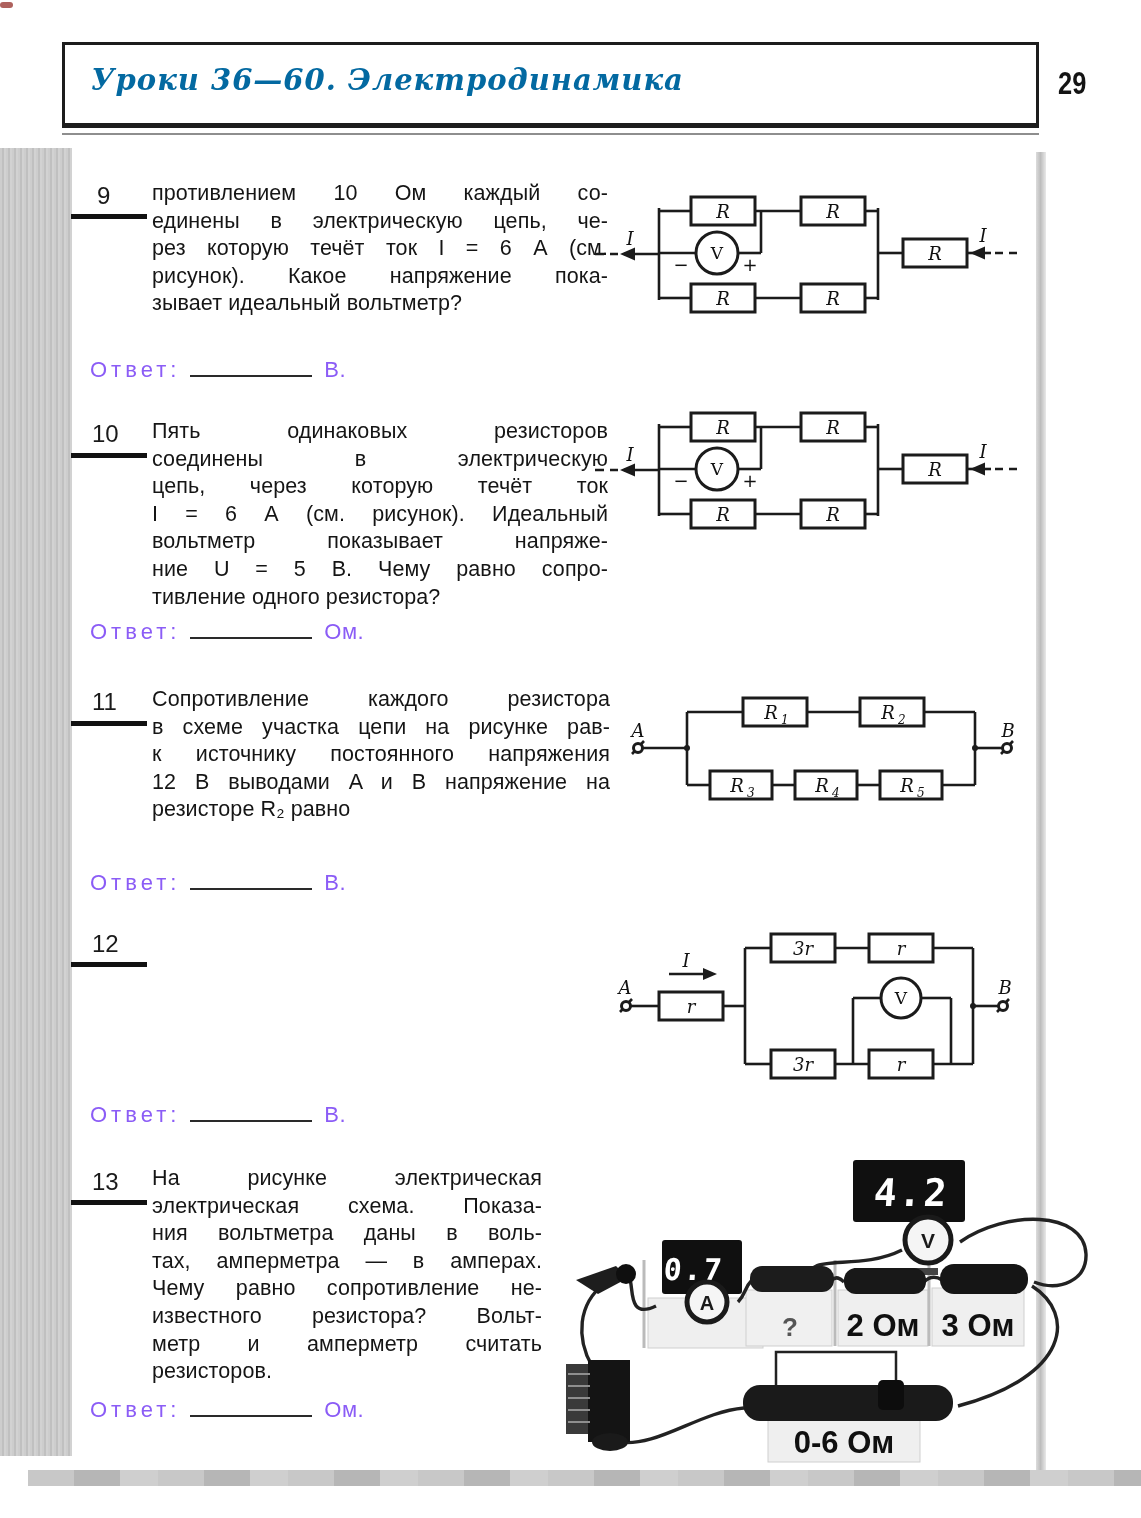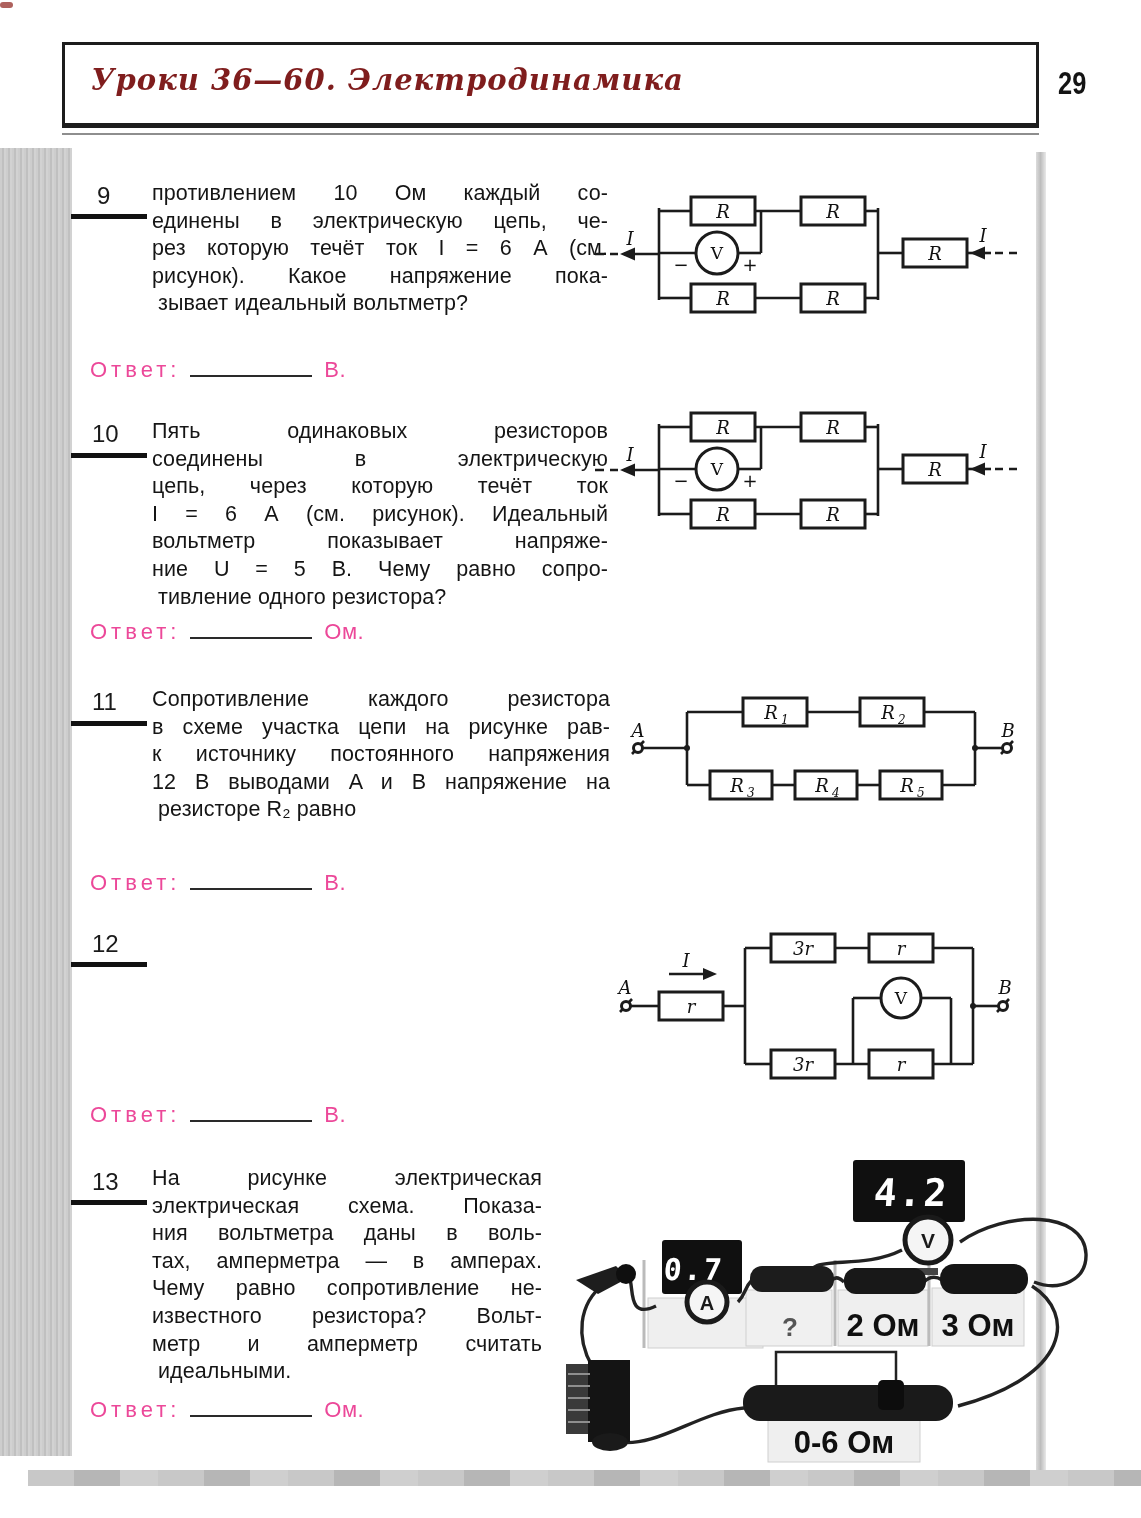--- a/index.html
+++ b/index.html
@@ -13,32 +13,32 @@
     background:repeating-linear-gradient(90deg,#c8c8c8 0 46px,#b6b6b6 46px 92px,#cfcfcf 92px 130px);}
   .fold-line{position:absolute;left:1036px;top:152px;width:10px;height:1318px;
     background:linear-gradient(90deg,#dcdcdc,#bdbdbd 45%,#e9e9e9);}
   .artifact{position:absolute;left:0;top:2px;width:13px;height:6px;background:#9a3a34;border-radius:3px;opacity:.8;}
 
   
   .header-box{position:absolute;left:62px;top:42px;width:971px;height:78px;
     border:3px solid #1d1d1d;border-bottom-width:5px;background:#fff;}
   .header-box:after{content:"";position:absolute;left:-3px;right:-3px;bottom:-12px;height:2px;background:#8e8e8e;}
   .header-title{position:absolute;left:26px;top:18px;font-family:"DejaVu Serif","Liberation Serif",serif;
-    font-style:italic;font-weight:bold;font-size:29px;letter-spacing:1px;color:#7f1d1d;}
+    font-style:italic;font-weight:bold;font-size:29px;letter-spacing:1px;color:#0369a1;}
   .page-num{position:absolute;left:1058px;top:66px;font-size:31px;font-weight:bold;
     transform:scaleX(.82);transform-origin:left;color:#141414;}
 
   
   .pnum{position:absolute;font-size:24px;color:#1a1a1a;}
   .pbar{position:absolute;left:71px;width:76px;height:5px;background:#111;}
   .ptext{position:absolute;left:152px;}
   .ptext div{font-size:21.5px;line-height:27.6px;text-align:justify;text-align-last:justify;
     color:#151515;letter-spacing:.1px;}
-  .ptext div:last-child{text-align-last:left;margin-left:6px;}
-  .answer{position:absolute;left:90px;font-size:22px;color:#ec4899;white-space:nowrap;}
+  .ptext div:last-child{text-align-last:left;}
+  .answer{position:absolute;left:90px;font-size:22px;color:#8b5cf6;white-space:nowrap;}
   .answer .lbl{letter-spacing:4px;}
   .answer .blank{display:inline-block;width:122px;border-bottom:2px solid #2a2a2a;height:20px;
     margin:0 12px 0 10px;}
   .answer .unit{letter-spacing:.5px;}
 
   svg{position:absolute;}
   .wire{stroke:#1b1b1b;stroke-width:2.6;fill:none;}
   .box{fill:#fff;stroke:#1b1b1b;stroke-width:3;}
   .lab{font-family:"DejaVu Serif","Liberation Serif",serif;font-style:italic;font-size:18px;fill:#111;}
   .sub{font-family:"DejaVu Serif","Liberation Serif",serif;font-style:italic;font-size:12px;fill:#111;}
@@ -271,21 +271,21 @@
   <div class="pnum" style="left:92px;top:1168px">13</div>
   <div class="pbar" style="top:1200px"></div>
   <div class="ptext" style="top:1165px;width:390px">
       <div>На рисунке электрическая</div>
       <div>электрическая схема. Показа-</div>
       <div>ния вольтметра даны в воль-</div>
       <div>тах, амперметра — в амперах.</div>
       <div>Чему равно сопротивление не-</div>
       <div>известного резистора? Вольт-</div>
       <div>метр и амперметр считать</div>
-      <div>идеальными.</div>
+      <div>резисторов.</div>
     </div>
   <div class="answer" style="top:1395px">
     <span class="lbl">Ответ:</span><span class="blank"></span><span class="unit">Ом.</span>
   </div>
 
   <svg style="left:558px;top:1152px" width="552" height="312" viewBox="0 0 552 312">
 
     <rect x="90" y="146" width="115" height="50" fill="#efefef" stroke="#cfcfcf"></rect>
     <rect x="188" y="138" width="86" height="56" fill="#f0f0f0" stroke="#cfcfcf"></rect>
     <rect x="280" y="138" width="90" height="56" fill="#efefef" stroke="#cfcfcf"></rect>

